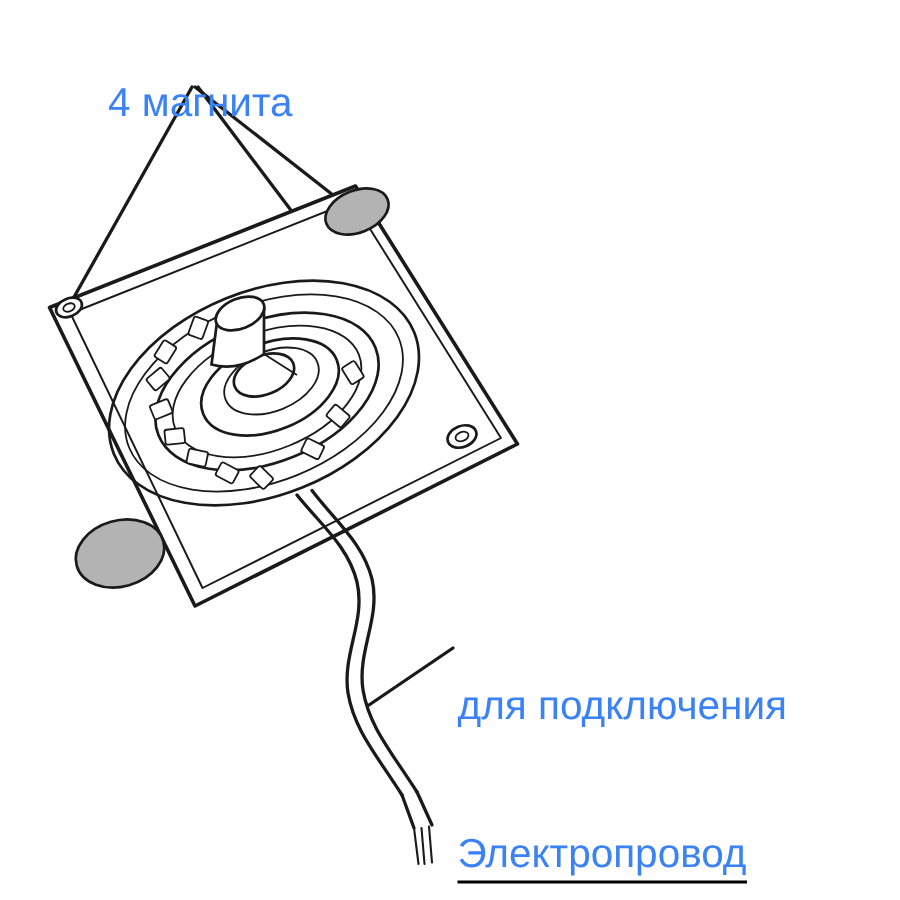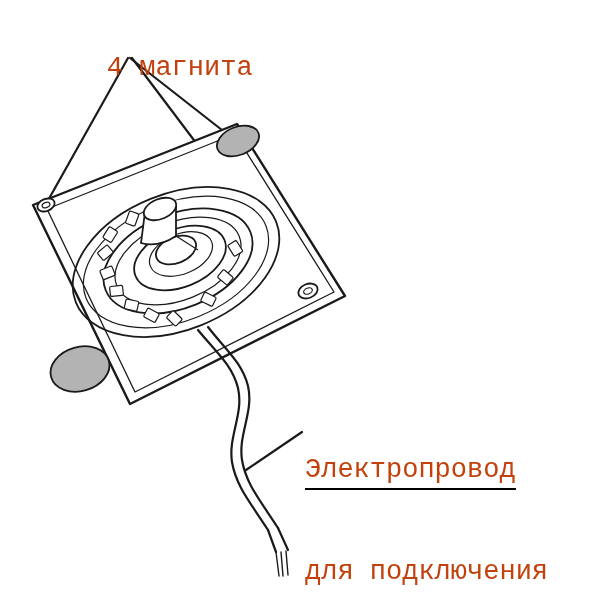--- a/index.html
+++ b/index.html
@@ -17,22 +17,22 @@
   }
   #diagram {
     position: absolute;
     left: 0;
     top: 0;
     width: 600px;
     height: 600px;
   }
   .label {
     position: absolute;
-    color: #c2410c;
-    font-family: Liberation Mono, monospace;
+    color: #3b82f6;
+    font-family: Liberation Sans, sans-serif;
     white-space: pre;
   }
   #label-magnets {
     left: 42px;
     top: 20px;
     font-size: 27px;
     line-height: 32px;
   }
   #label-cord {
     left: 305px;
@@ -135,18 +135,18 @@
       <path d="M 302 432 L 246 470"></path>
     </g>
 
   </svg>
 
   <div class="label" id="label-magnets">
     <span>4 магнита</span>
   </div>
 
   <div class="label" id="label-cord">
+    <span class="row">для подключения</span>
     <span class="row"><span class="line1">Электропровод</span></span>
-    <span class="row">для подключения</span>
     
   </div>
 
 </div>
 
 </body></html>

